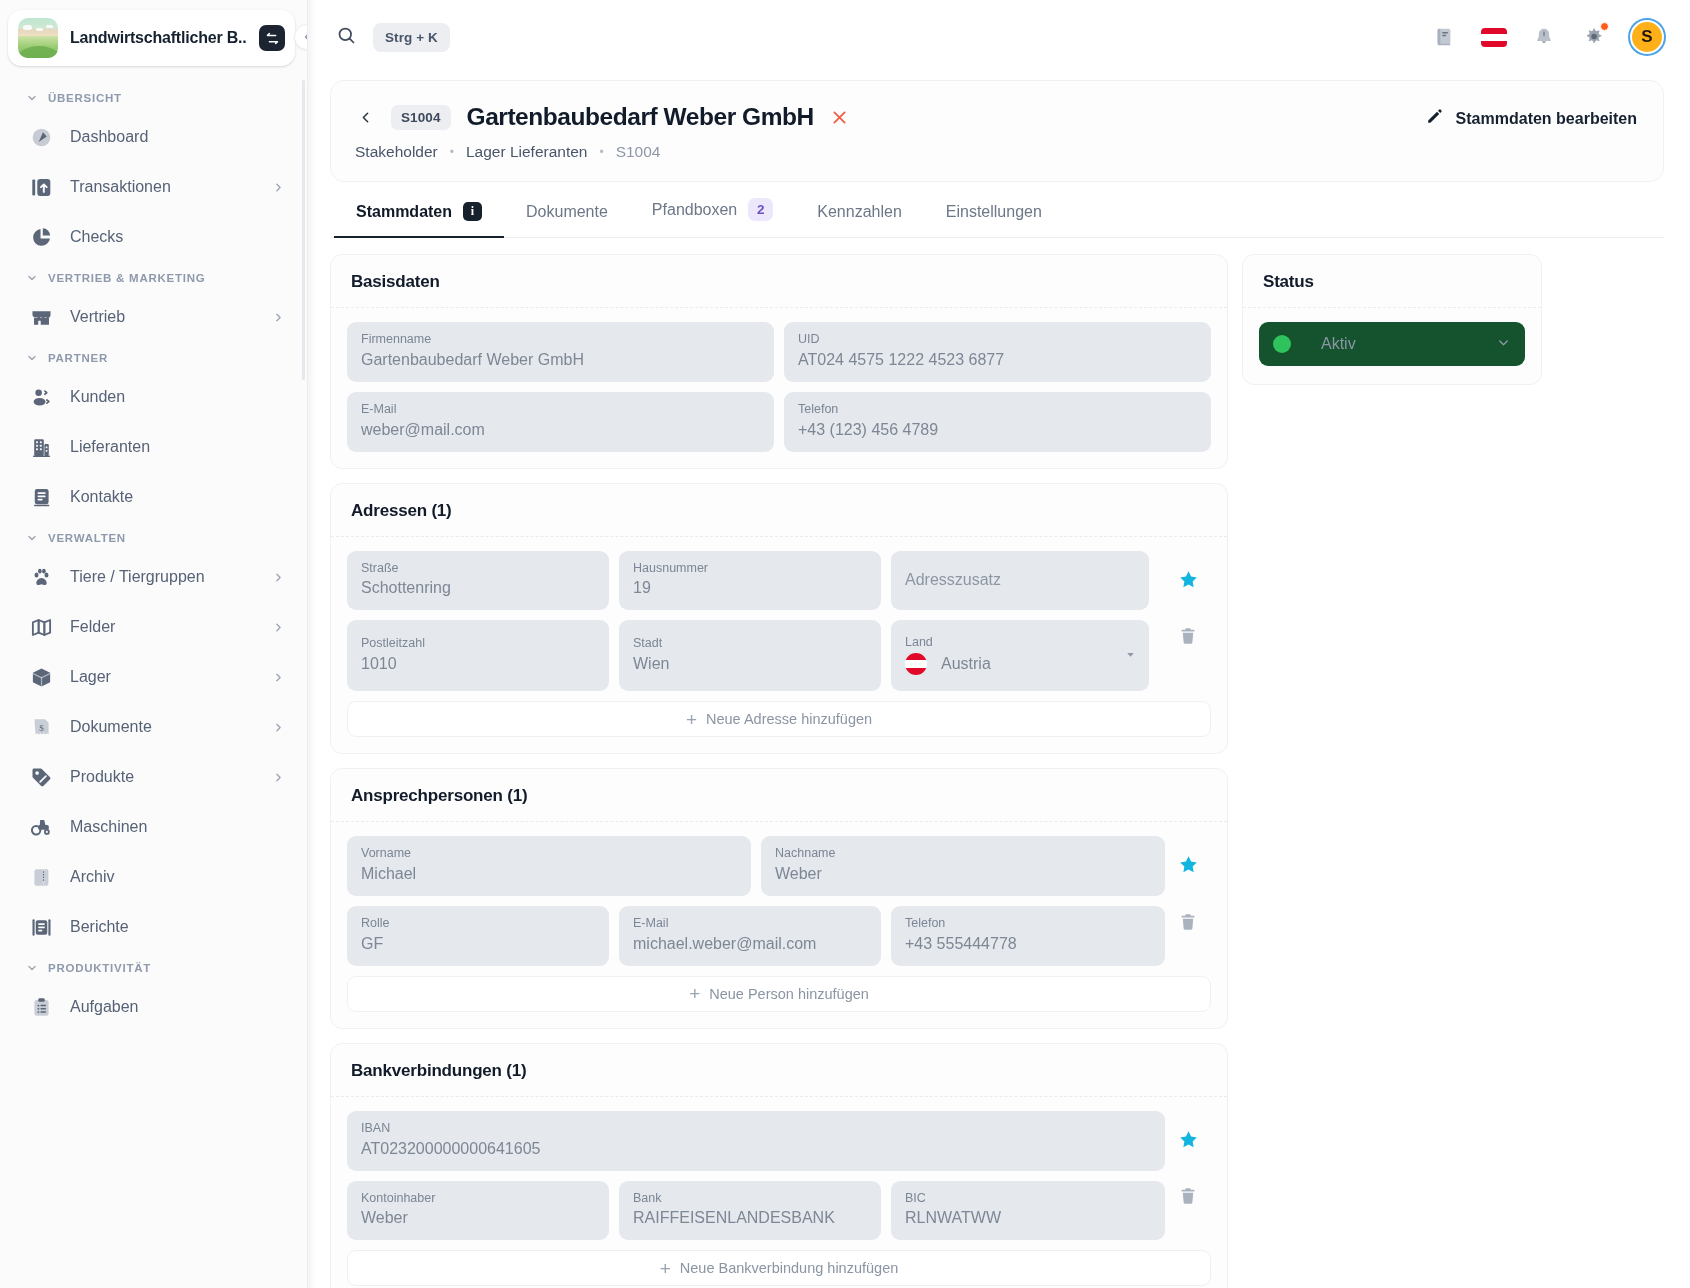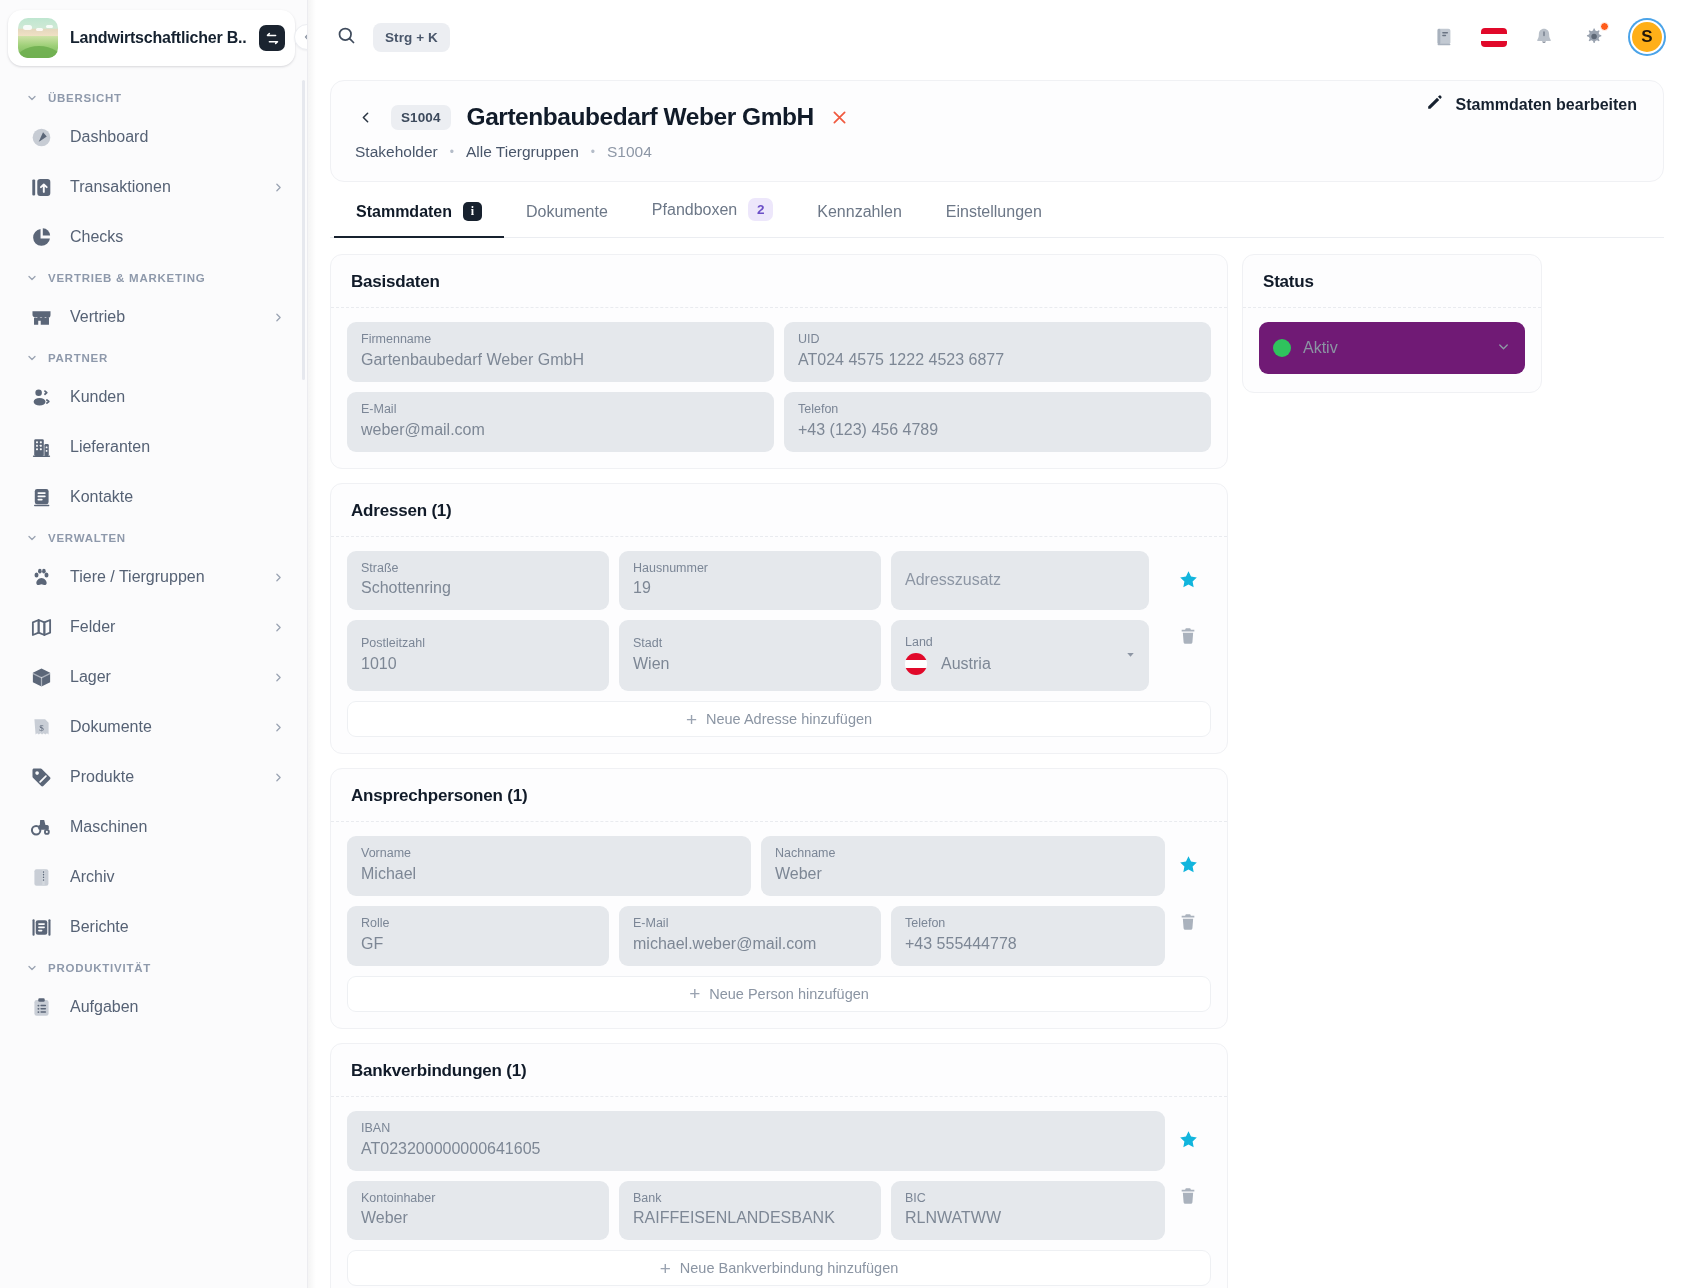--- a/index.html
+++ b/index.html
@@ -125,21 +125,21 @@
   }
   .ph-row{ display:flex; align-items:center; gap:16px; }
   .back-btn{ color:#2b3644; width:20px;height:20px; display:flex;align-items:center;justify-content:center; cursor:pointer;}
   .id-chip{
     background:#eceef2; color:#3d4a5c; font-size:13.5px;font-weight:700;
     border-radius:7px; padding:5px 10px; letter-spacing:.1px;
   }
   .ph-title{ font-size:24.5px; font-weight:700; color:#111b29; letter-spacing:-.45px; }
   .close-x{ color:#f05a40; cursor:pointer; display:flex; }
   .edit-btn{
-    position:absolute; right:26px; top:12px;
+    position:absolute; right:26px; top:26px;
     display:flex; align-items:center; gap:12px;
     font-size:16px; font-weight:700; color:#16212f; cursor:pointer;
   }
   .breadcrumb{
     margin-top:12px; display:flex; align-items:center; gap:12px;
     font-size:15.5px; color:#49566a;
   }
   .bc-sep{ color:#b4bcc8; font-size:12px; }
   .bc-last{ color:#8d97a6; }
 
@@ -215,22 +215,22 @@
   .addrow{
     margin-top:10px; height:36px; border:1px solid #eef0f3; border-radius:9px;
     display:flex; align-items:center; justify-content:center; gap:9px;
     color:#8b95a3; font-size:14.5px; cursor:pointer; background:#fff;
   }
   .addrow .plus{ font-size:19px; line-height:1; color:#9aa3b1; font-weight:300; }
 
   
   .status-card .card-body{ padding:14px 16px 18px 16px; }
   .status-select{
-    background:#701a75; border-radius:9px; height:52px; display:flex; align-items:center;
-    gap:12px; padding:0 14px; position:relative; cursor:pointer;
+    background:#14532d; border-radius:9px; height:44px; display:flex; align-items:center;
+    gap:30px; padding:0 14px; position:relative; cursor:pointer;
   }
   .dot-green{ width:18px;height:18px;border-radius:50%; background:#2fc35d; flex:0 0 18px; }
   .status-select .val{ font-size:16px; color:#8b95a3; flex:1 1 auto; }
 
   
   .shell-edge{
     position:absolute; left:0; top:0; bottom:0; width:8px;
     background:linear-gradient(90deg, rgba(0,0,0,.045), rgba(0,0,0,0));
     pointer-events:none;
   }
@@ -604,21 +604,21 @@
         <span class="close-x">
           <svg width="19" height="19" viewBox="0 0 24 24" fill="none" stroke="#f05a40" stroke-width="2.2" stroke-linecap="round">
               <path d="M5.5 5.5l13 13M18.5 5.5l-13 13"></path>
             </svg>
         </span>
       </div>
 
       <div class="breadcrumb">
         <span>Stakeholder</span>
         <span class="bc-sep">•</span>
-        <span>Alle Tiergruppen</span>
+        <span>Lager Lieferanten</span>
         <span class="bc-sep">•</span>
         <span class="bc-last">S1004</span>
       </div>
 
       <div class="edit-btn">
         <span>
           <svg width="19" height="19" viewBox="0 0 24 24">
               <path d="M4 17.2 15.2 6l2.8 2.8L6.8 20H4z" fill="#16212f"></path>
               <path d="M16.4 4.8 19.2 7.6l1.3-1.3a1.6 1.6 0 0 0 0-2.3l-.5-.5a1.6 1.6 0 0 0-2.3 0z" fill="#16212f"></path>
             </svg>

